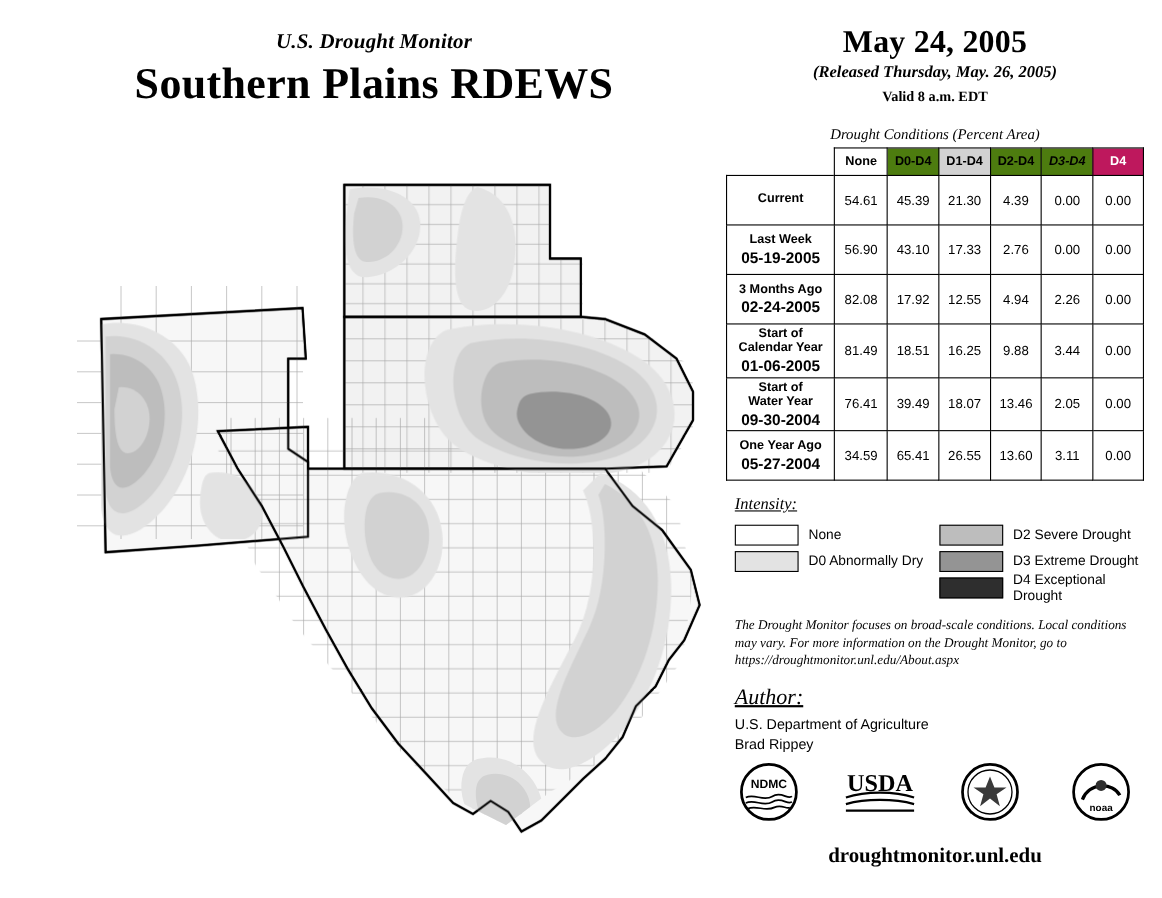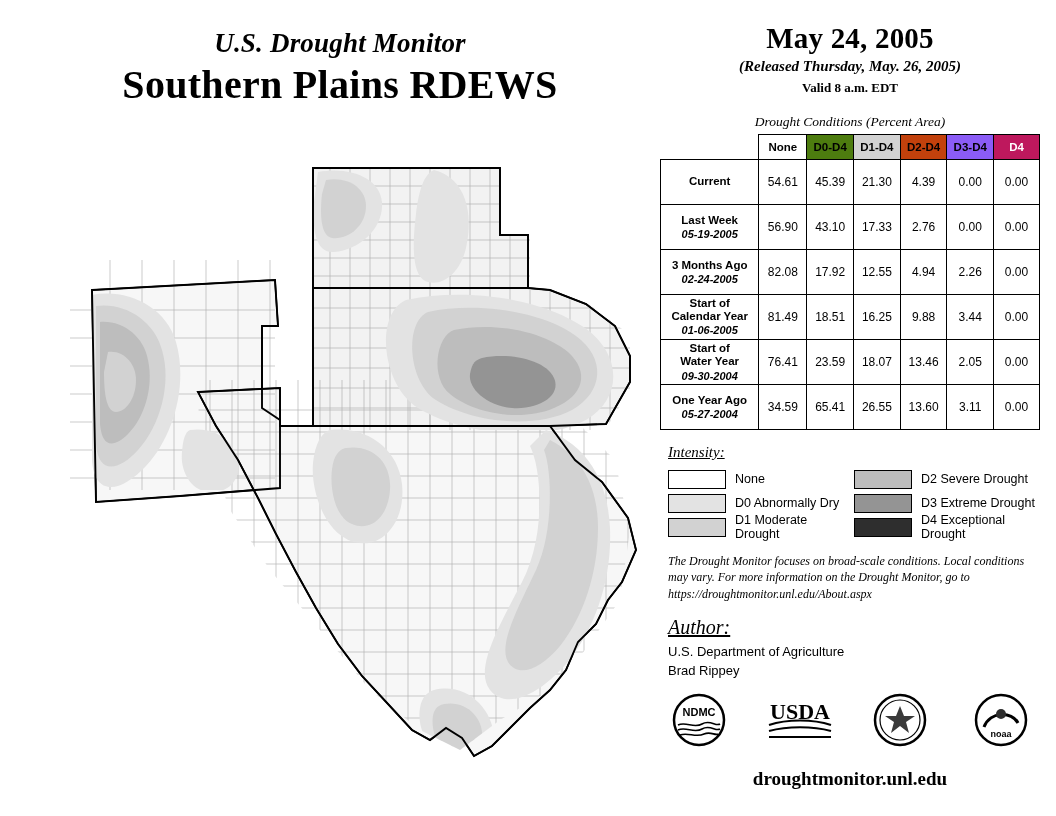--- a/index.html
+++ b/index.html
@@ -26,21 +26,21 @@
     position: absolute;
     left: 40px;
     top: 28px;
     width: 600px;
     text-align: center;
   }
   .title-small {
     font-family: "Liberation Serif", serif;
     font-weight: bold;
     font-style: italic;
-    font-size: 27px;
+    font-size: 19px;
     letter-spacing: 0.2px;
   }
   .title-big {
     font-family: "Liberation Serif", serif;
     font-weight: bold;
     font-size: 40px;
     margin-top: 2px;
     letter-spacing: 0.3px;
   }
 
@@ -109,43 +109,42 @@
     font-weight: bold;
     height: 24px;
     padding: 0 6px;
   }
   table.dm thead th.corner {
     border: none;
   }
   .hdr-none  { background: #ffffff; }
   .hdr-d0    { background: #4d7c0f; }
   .hdr-d1    { background: #d2d2d2; }
-  .hdr-d2    { background: #c2410c; }
-  .hdr-d3    { background: #8b5cf6; }
+  .hdr-d2    { background: #4d7c0f; }
+  .hdr-d3    { background: #4d7c0f; font-style: italic; }
   .hdr-d4    { background: #be185d; color: #ffffff; }
 
   table.dm tbody td {
     font-size: 12px;
     height: 40px;
     width: 46px;
     background: #ffffff;
   }
   table.dm tbody td.rowlabel {
     width: 96px;
     font-weight: bold;
     font-size: 11.5px;
     line-height: 1.15;
     padding: 2px 4px;
   }
   .rowlabel .sub {
     display: block;
-    font-size: 11px;
+    font-size: 14px;
     font-weight: bold;
     margin-top: 1px;
-    font-style: italic;
   }
 
   
   .legend {
     margin-top: 14px;
     padding-left: 8px;
   }
   .legend-title {
     font-family: "Liberation Serif", serif;
     font-style: italic;
@@ -416,21 +415,21 @@
           <td>3.44</td>
           <td>0.00</td>
         </tr>
         <tr>
           <td class="rowlabel">
             <span style="white-space:pre-line">Start of
 Water Year</span>
             <span class="sub">09-30-2004</span>
           </td>
           <td>76.41</td>
-          <td>23.59</td>
+          <td>39.49</td>
           <td>18.07</td>
           <td>13.46</td>
           <td>2.05</td>
           <td>0.00</td>
         </tr>
         <tr>
           <td class="rowlabel">
             <span>One Year Ago</span>
             <span class="sub">05-27-2004</span>
           </td>
@@ -448,24 +447,20 @@
       <div class="legend-title">Intensity:</div>
       <div class="legend-grid">
         <div class="legend-col">
           <div class="legend-item">
             <span class="swatch" style="background:#ffffff"></span>
             <span class="legend-label">None</span>
           </div>
           <div class="legend-item">
             <span class="swatch" style="background:#e3e3e3"></span>
             <span class="legend-label">D0 Abnormally Dry</span>
-          </div>
-          <div class="legend-item">
-            <span class="swatch" style="background:#d2d2d2"></span>
-            <span class="legend-label">D1 Moderate Drought</span>
           </div>
         </div>
         <div class="legend-col">
           <div class="legend-item">
             <span class="swatch" style="background:#bdbdbd"></span>
             <span class="legend-label">D2 Severe Drought</span>
           </div>
           <div class="legend-item">
             <span class="swatch" style="background:#949494"></span>
             <span class="legend-label">D3 Extreme Drought</span>

